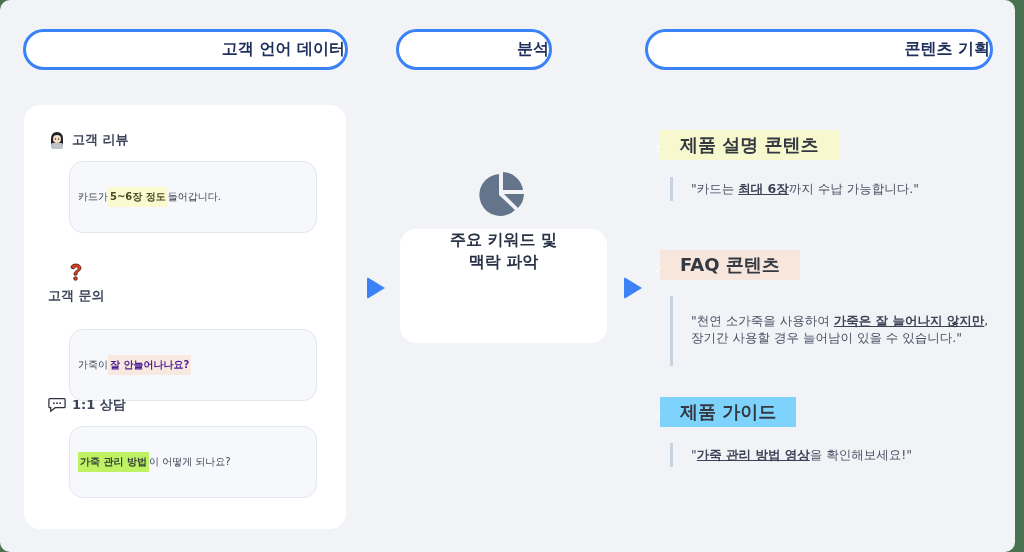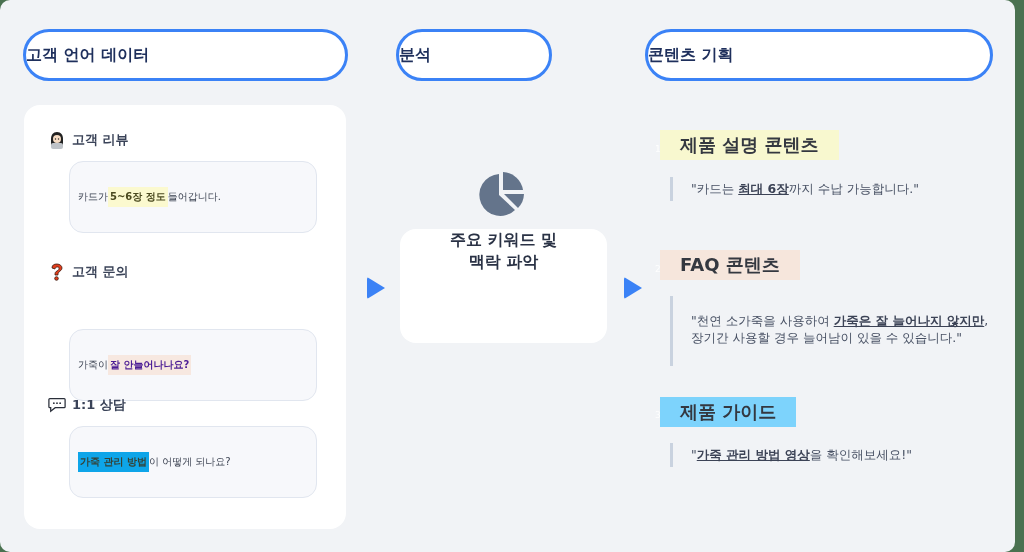--- a/index.html
+++ b/index.html
@@ -1,30 +1,30 @@
 <!DOCTYPE html>
 <html><head>
 <meta charset="utf-8">
 <style>
   * { box-sizing: border-box; margin: 0; padding: 0; }
   html, body { width: 1024px; height: 552px; overflow: hidden; }
   body { background: #4a7150; font-family: "DejaVu Sans", "Liberation Sans", sans-serif; position: relative; }
   .panel { position: absolute; left: 0; top: 0; width: 1015px; height: 552px; background: #f1f3f6; border-radius: 10px; }
-  .pill { position: absolute; top: 29px; height: 52px; border: 3px solid #3b82f6; border-radius: 27px; background: #fff; display: flex; align-items: center; justify-content: flex-start; font-weight: bold; font-size: 16px; color: #1e2f5c; }
+  .pill { position: absolute; top: 29px; height: 41px; border: 3px solid #3b82f6; border-radius: 27px; background: #fff; display: flex; align-items: center; justify-content: flex-end; font-weight: bold; font-size: 16px; color: #1e2f5c; }
   .pill-1 { left: 23px; width: 325px; }
   .pill-2 { left: 396px; width: 156px; }
   .pill-3 { left: 645px; width: 348px; }
   .left-card { position: absolute; left: 24px; top: 105px; width: 322px; height: 424px; background: #fff; border-radius: 16px; }
   .src-label { position: absolute; left: 24px; display: flex; align-items: center; gap: 6px; font-size: 13px; font-weight: bold; color: #3a4358; }
   .src-label .ico { width: 18px; height: 18px; display: inline-flex; align-items: center; justify-content: center; }
   .bubble { position: absolute; left: 45px; width: 248px; height: 72px; background: #f7f8fb; border: 1px solid #e1e6ef; border-radius: 14px; display: flex; align-items: center; padding-left: 8px; font-size: 10px; color: #3a4150; white-space: nowrap; }
   .hl { font-weight: bold; padding: 3px 2px; color: #3a4150; }
   .hl-yellow { background: #fbf9cf; color: #4b4a20; }
   .hl-pink { background: #f7e8e0; color: #4c1d95; }
-  .hl-green { background: #0ea5e9; color: #354236; }
+  .hl-green { background: #bef264; color: #354236; }
   .pie { position: absolute; left: 475px; top: 170px; width: 56px; height: 48px; }
   .center-card { position: absolute; left: 400px; top: 229px; width: 207px; height: 114px; background: #fff; border-radius: 16px; display: flex; flex-direction: column; align-items: center; justify-content: flex-start; font-size: 16px; font-weight: bold; color: #2a3245; line-height: 22px; }
   .arrow { position: absolute; width: 0; height: 0; border-top: 11px solid transparent; border-bottom: 11px solid transparent; border-left: 18px solid #3b82f6; border-radius: 2px; }
   .arrow-1 { left: 367px; top: 277px; }
   .arrow-2 { left: 624px; top: 277px; }
   .c-title { position: absolute; left: 660px; height: 30px; display: flex; align-items: center; padding: 0 20px; font-size: 18px; font-weight: bold; color: #343840; }
   .c-num { position: absolute; left: 655px; font-size: 9px; color: #ffffff; opacity: .9; }
   .quote { position: absolute; left: 670px; border-left: 3px solid #c9d2df; padding-left: 18px; font-size: 12.5px; color: #475063; line-height: 17px; white-space: nowrap; }
   .quote .u { font-weight: bold; text-decoration: underline; color: #3c4356; }
 </style>
@@ -56,21 +56,21 @@
           </svg>
       </span>
       <span>고객 리뷰</span>
     </div>
     <div class="bubble" style="top:56px;">
       <span>카드가 </span>
         <span class="hl hl-yellow">5~6장 정도</span>
         <span> 들어갑니다.</span>
     </div>
 
-    <div class="src-label" style="top:158px;">
+    <div class="src-label" style="top:158px;flex-direction:column;">
       <span class="ico">
         <svg width="14" height="18" viewBox="0 0 14 18">
             <path d="M2 5c0-3 2-4 5-4s5 2 5 4-2 3-3 4-1 2-1 3H5c0-2 0-3 2-4s2-2 2-3-1-1-2-1-2 1-2 2z" fill="#e23d1c" stroke="#3a1a10" stroke-width=".8"></path>
             <circle cx="6.5" cy="15.5" r="1.8" fill="#e23d1c" stroke="#3a1a10" stroke-width=".8"></circle>
           </svg>
       </span>
       <span>고객 문의</span>
     </div>
     <div class="bubble" style="top:188px;margin-top:36px;">
       <span>가죽이 </span>

